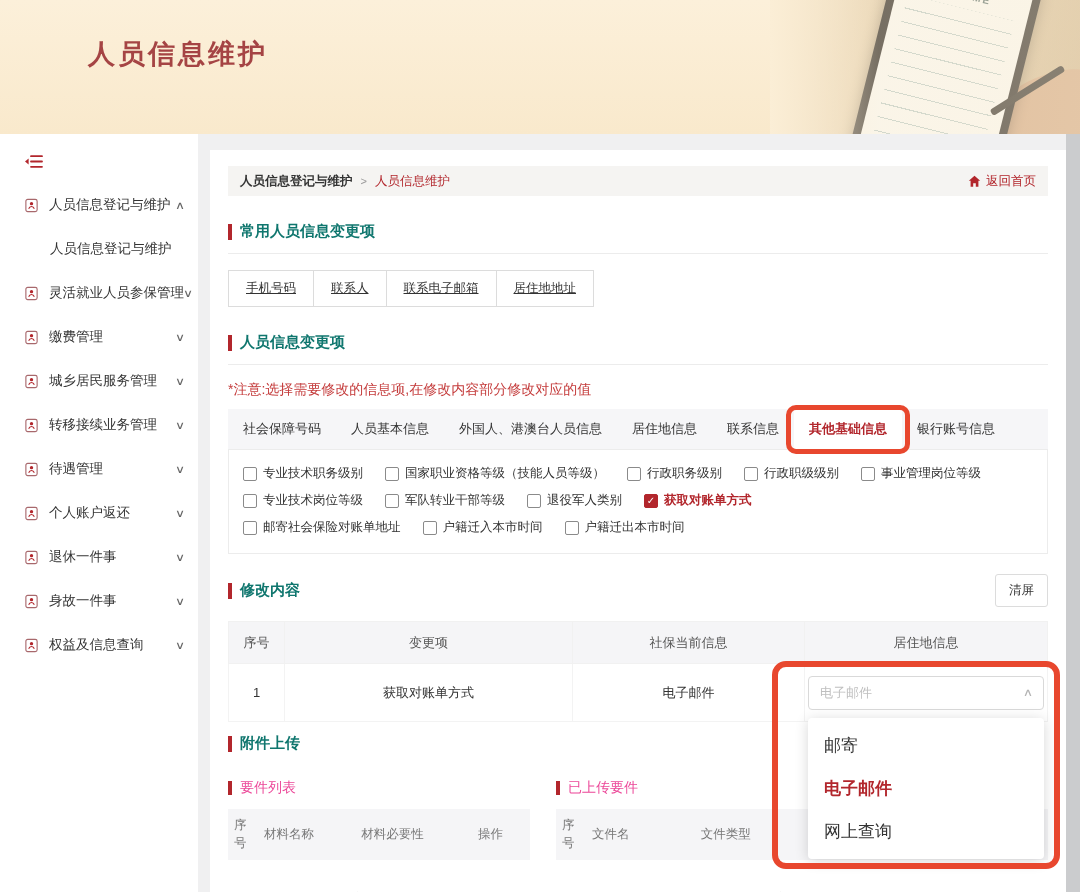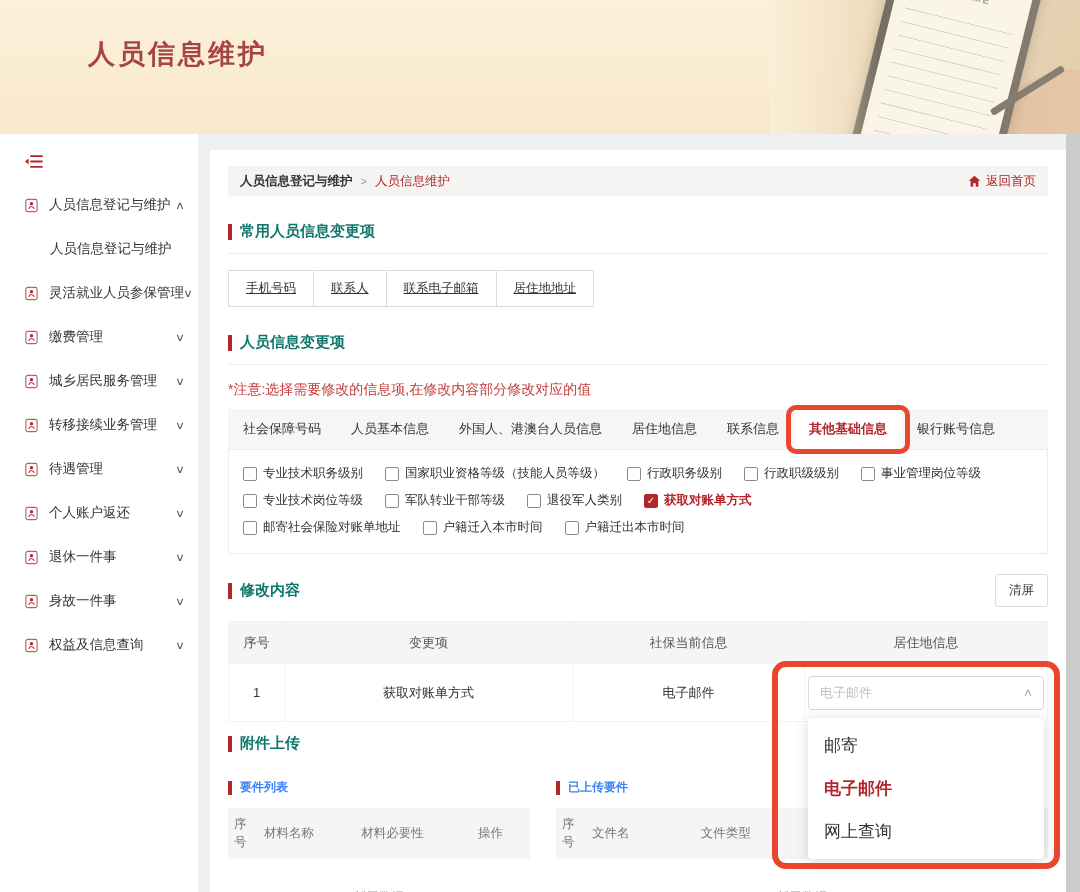--- a/index.html
+++ b/index.html
@@ -76,21 +76,21 @@
   .dropdown{ position:absolute; top:42px; left:0; right:0; background:#fff; border-radius:4px; box-shadow:0 2px 14px rgba(0,0,0,.16); padding:6px 0; z-index:20;}
   .option{ padding:10px 16px; font-size:17px; color:#333; cursor:pointer;}
   .option.selected{ color:#b2262c; font-weight:700;}
   .dd-annotation{ position:absolute; top:-15px; left:-36px; right:-16px; height:208px; border:6px solid #e8472e; border-radius:14px; pointer-events:none; z-index:30;}
   
   .attach-cols{ display:flex; gap:26px; margin-top:12px;}
   .attach-left{ width:302px; flex-shrink:0;}
   .attach-right{ flex:1; min-width:0;}
   .subsec{ display:flex; align-items:center; margin:14px 0 12px;}
   .subsec .sec-bar{ height:14px;}
-  .subsec-title{ font-size:12px; font-weight:700; color:#3b82f6;}
+  .subsec-title{ font-size:14px; font-weight:400; color:#ec4899;}
   .atable{ font-size:12.5px;}
   .atable th{ background:#f5f5f7; font-weight:400; color:#777; padding:8px 6px; text-align:left; line-height:1.4; vertical-align:middle;}
   .atable .num-col{ width:30px;}
   .empty{ text-align:center; color:#9a9a9a; font-size:12.5px; padding:30px 0 34px; border-bottom:1px solid #ececec;}
 </style>
 </head>
 <body>
 
 <div class="banner">
   <div class="banner-title">人员信息维护</div>

